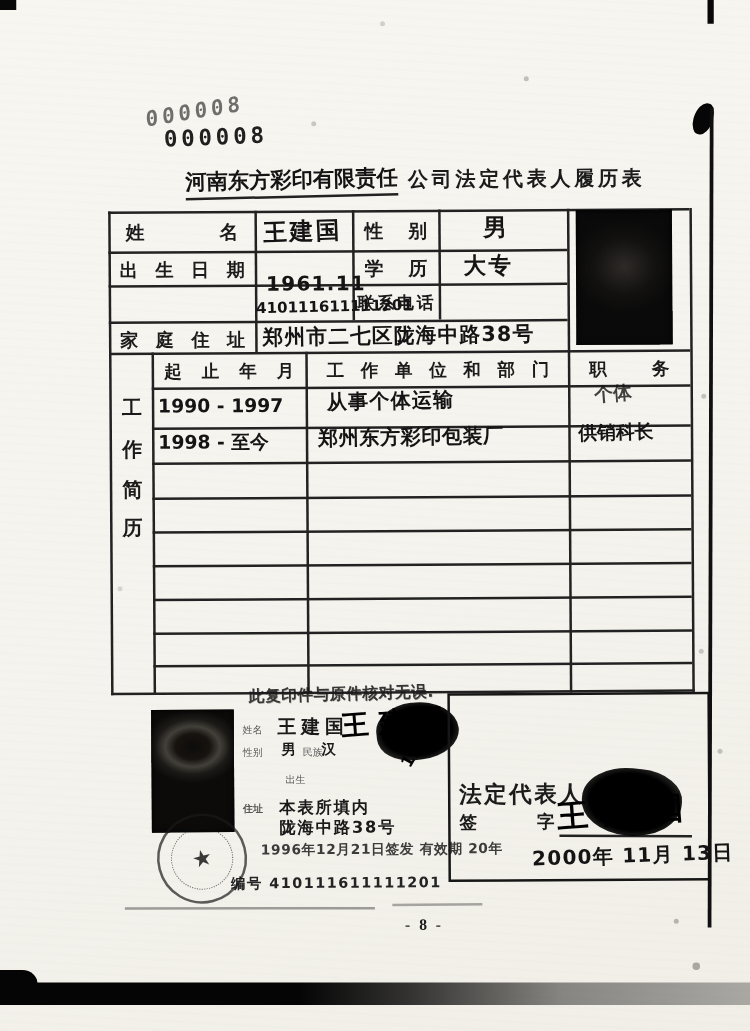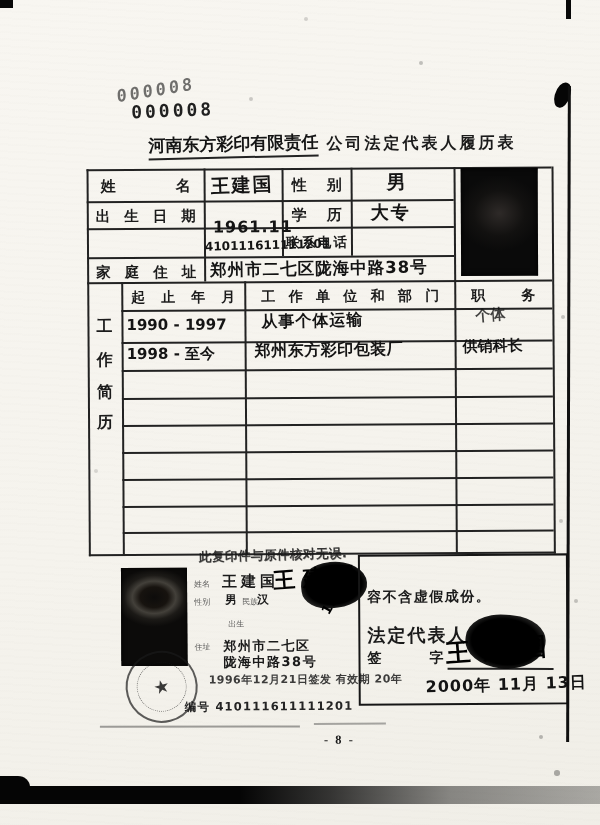--- a/index.html
+++ b/index.html
@@ -113,45 +113,44 @@
 
     <div class="abs" style="left:120px;top:567px;width:66px;height:98px;
          background:radial-gradient(ellipse 60% 30% at 50% 30%, #0d0c0b 0%, #17130f 35%, #43403a 55%, #1c1a17 75%, #0c0b0a 100%),
                     linear-gradient(#2a2824,#11100e);
          box-shadow:inset 0 0 5px #000;"></div>
 
     <div class="abs tinylabel" style="left:193px;top:578px;">姓名</div>
     <div class="abs tinylabel" style="left:193px;top:596px;">性别</div>
     <div class="abs tinylabel" style="left:241px;top:596px;">民族</div>
     <div class="abs tinylabel" style="left:193px;top:618px;margin-left:34px;">出生</div>
-    <div class="abs tinylabel" style="left:193px;top:641px;">住址</div>
+    <div class="abs tinylabel" style="left:193px;top:641px;font-weight:bold;">住址</div>
 
     <div class="abs idtext" style="left:221px;top:572px;font-size:15px;letter-spacing:4px;">王建国</div>
     <div class="abs idtext" style="left:224px;top:592px;font-size:11.5px;">男</div>
     <div class="abs idtext" style="left:256px;top:592px;font-size:11.5px;">汉</div>
-    <div class="abs idtext" style="left:222px;top:637px;font-size:13px;letter-spacing:1.5px;">郑州市二七区</div>
+    <div class="abs idtext" style="left:222px;top:637px;font-size:13px;letter-spacing:1.5px;">本表所填内</div>
     <div class="abs idtext" style="left:222px;top:653px;font-size:13px;letter-spacing:1.5px;">陇海中路38号</div>
 
     <div class="blob" style="left:300px;top:562px;width:66px;height:46px;border-radius:48% 55% 50% 45%;transform:rotate(-6deg);"></div>
     <div class="abs hand" style="left:272px;top:563px;font-size:22px;font-weight:800;letter-spacing:8px;color:#000;transform:rotate(-4deg);z-index:2;">王建国</div>
     <div class="abs hand" style="left:318px;top:596px;font-size:13px;color:#000;transform:rotate(-60deg);z-index:2;">11/</div>
 
     <div class="abs idtext" style="left:207px;top:672px;font-size:11px;letter-spacing:.5px;color:#242424;opacity:.88;">1996年12月21日签发 有效期 20年</div>
     <div class="abs idtext" style="left:183px;top:699px;font-size:11.5px;letter-spacing:1.2px;color:#242424;">编号 410111611111201</div>
 
     <div class="abs" style="left:124px;top:650px;width:68px;height:68px;border:2.5px solid rgba(25,25,25,.7);border-radius:50%;transform:rotate(-14deg);">
       <div style="position:absolute;inset:9px;border:1.5px dotted rgba(25,25,25,.55);border-radius:50%;"></div>
       <div style="position:absolute;inset:0;display:flex;align-items:center;justify-content:center;font-size:18px;color:rgba(10,10,10,.8);">★</div>
     </div>
 
     <div class="abs" style="left:98px;top:725px;width:200px;height:2px;background:rgba(50,50,50,.45);transform:rotate(.3deg);"></div>
     <div class="abs" style="left:312px;top:723px;width:72px;height:2px;background:rgba(50,50,50,.4);"></div>
 
     <div class="abs" style="left:357px;top:555px;width:206px;height:147px;border:2px solid #161616;"></div>
-    <div class="abs serif" style="left:366px;top:589px;font-size:14px;font-weight:700;letter-spacing:1.5px;">容不含虚假成份。</div>
     <div class="abs serif" style="left:366px;top:624px;font-size:18px;font-weight:700;letter-spacing:2px;">法定代表人</div>
     <div class="abs serif jlabel" style="left:366px;top:650px;width:76px;font-size:14px;">签字</div>
     <div class="ln" style="left:446px;top:669px;width:106px;height:2px;transform:rotate(.5deg);"></div>
     <div class="abs hand" style="left:444px;top:634px;font-size:25px;font-weight:800;letter-spacing:13px;color:#000;transform:rotate(-4deg);z-index:1;">王建国</div>
     <div class="blob" style="left:464px;top:616px;width:80px;height:54px;border-radius:50% 45% 55% 50%;transform:rotate(6deg);z-index:2;"></div>
     <div class="abs hand" style="left:424px;top:676px;font-size:16px;letter-spacing:1px;transform:rotate(-1.5deg);">2000年 11月 13日</div>
 
     <div class="abs serif" style="left:322px;top:733px;font-size:12.5px;font-weight:700;letter-spacing:2px;">- 8 -</div>
   </div>
 

